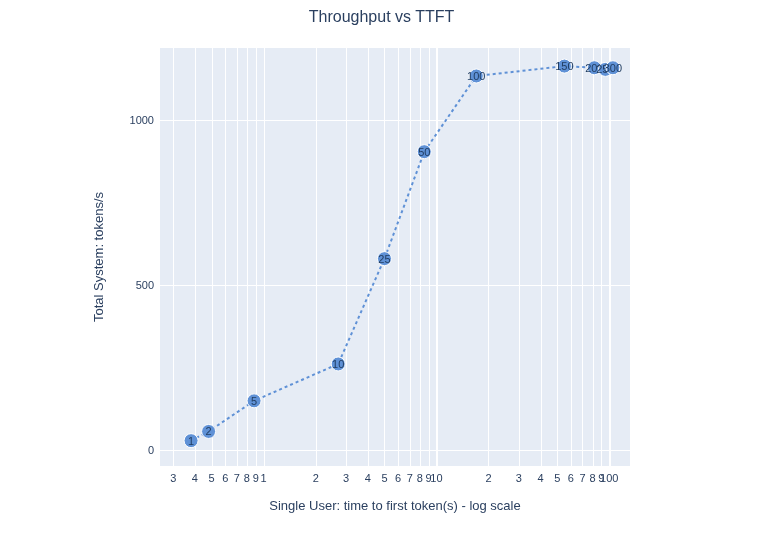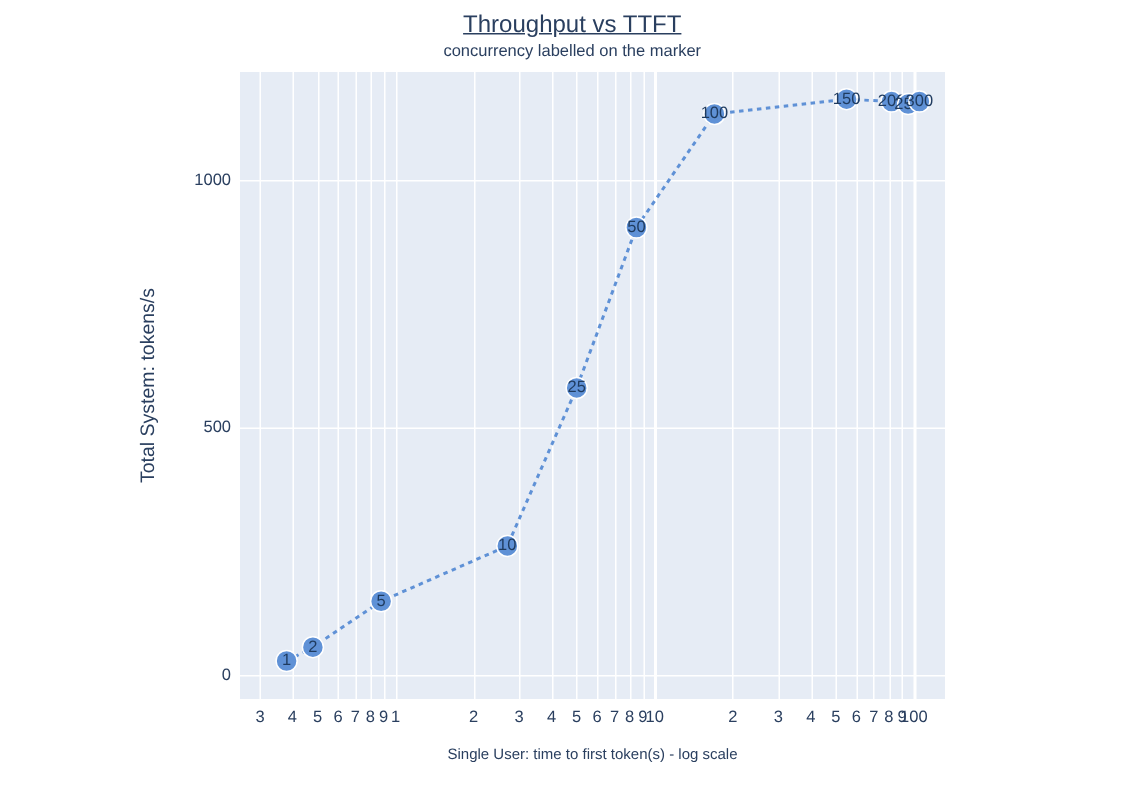--- a/index.html
+++ b/index.html
@@ -18,21 +18,20 @@
   }
   .title {
     position: absolute;
     top: 8px;
     left: 0;
     width: 100%;
     text-align: center;
     font-size: 16px;
     font-weight: 500;
     color: #2a3f5f;
-    text-decoration: underline;
   }
   .subtitle {
     position: absolute;
     top: 28px;
     left: 0;
     width: 100%;
     text-align: center;
     font-size: 11px;
     color: #2a3f5f;
   }
@@ -66,21 +65,21 @@
     font-size: 11px;
     color: #2a3f5f;
     transform: translateY(-50%);
   }
   .xlabel {
     position: absolute;
     top: 498px;
     left: 160px;
     width: 470px;
     text-align: center;
-    font-size: 10px;
+    font-size: 13px;
     color: #2a3f5f;
   }
   .ylabel {
     position: absolute;
     left: 98px;
     top: 257px;
     font-size: 13px;
     color: #2a3f5f;
     transform: translate(-50%, -50%) rotate(-90deg);
     white-space: nowrap;
@@ -111,21 +110,20 @@
     text-anchor: middle;
     dominant-baseline: central;
   }
 </style>
 </head>
 <body>
 
 <div class="chart-wrap">
 
   <div class="title">Throughput vs TTFT</div>
-  <div class="subtitle">concurrency labelled on the marker</div>
 
   <div class="plot-area" id="plot-area">
       <div class="grid-v" style="left: 13.3261px;"></div>
       <div class="grid-v" style="left: 34.9148px;"></div>
       <div class="grid-v" style="left: 51.6603px;"></div>
       <div class="grid-v" style="left: 65.3423px;"></div>
       <div class="grid-v" style="left: 76.9103px;"></div>
       <div class="grid-v" style="left: 86.931px;"></div>
       <div class="grid-v" style="left: 95.7698px;"></div>
       <div class="grid-v" style="left: 155.693px;"></div>

